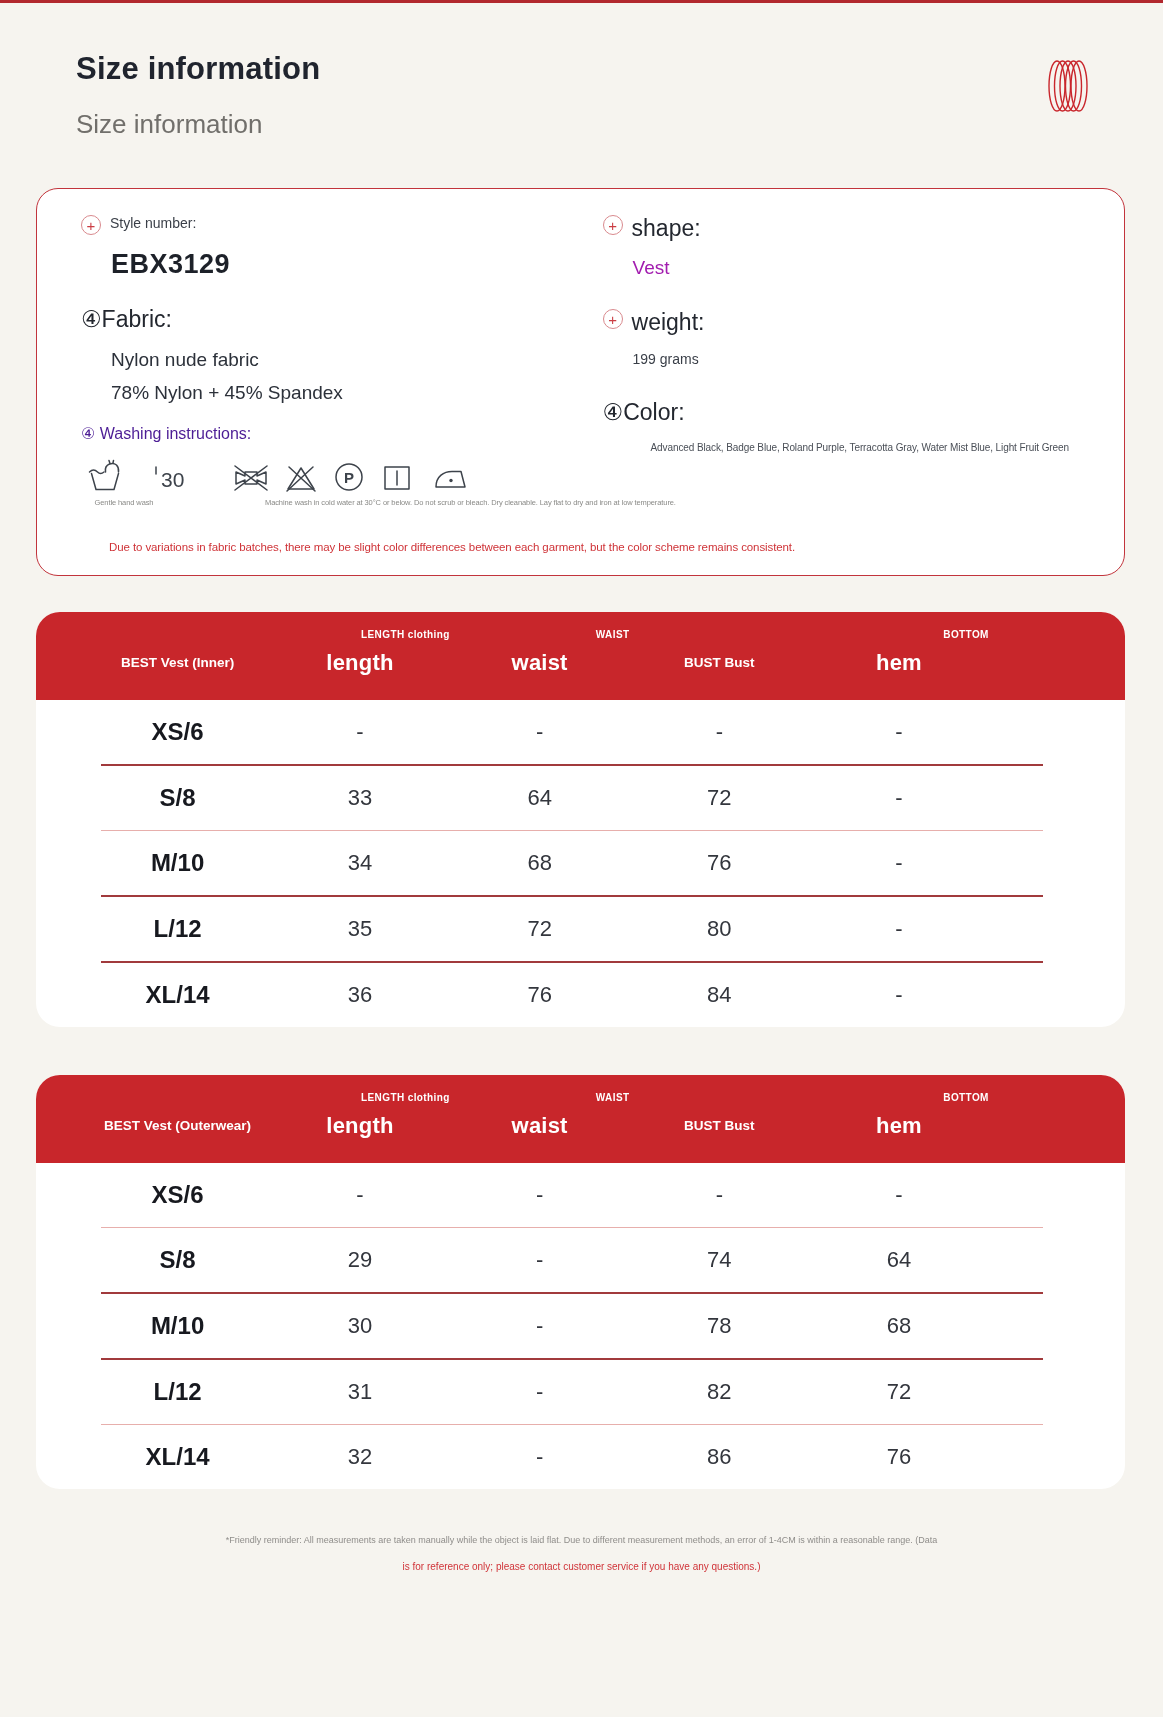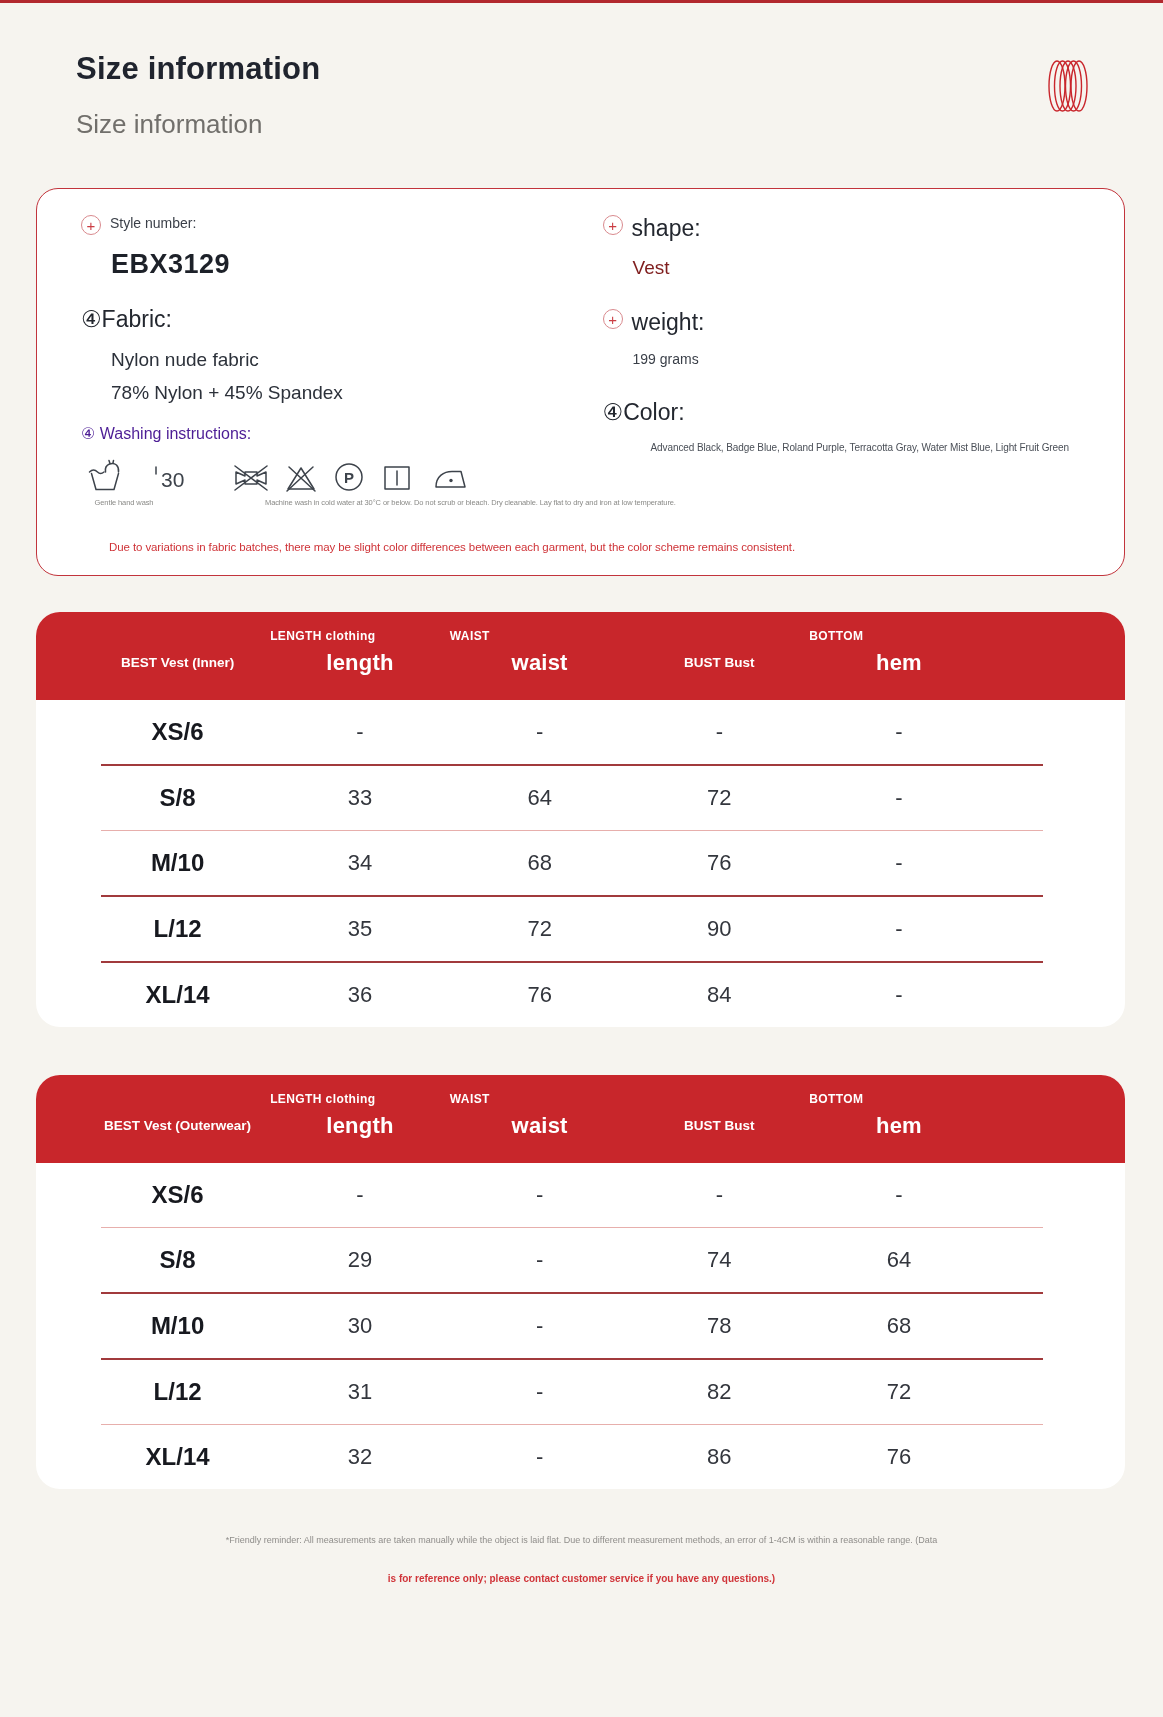--- a/index.html
+++ b/index.html
@@ -36,44 +36,44 @@
   .fabric-name{font-size:19px;color:#2c313a;margin:16px 0 0 30px;}
   .fabric-comp{font-size:19px;color:#2c313a;margin:11px 0 0 30px;}
   .washing-label{font-size:16px;color:#4c1d95;margin-top:20px;}
   .wash-icons{display:flex;align-items:flex-end;margin:16px 0 0 6px;}
   .wash-icons svg{flex:0 0 auto;}
   .wicon{stroke:#3d434b;stroke-width:1.5;fill:none;stroke-linecap:round;stroke-linejoin:round;}
   .wash-captions{display:flex;margin-top:5px;gap:48px;}
   .cap{font-size:7.5px;letter-spacing:-.1px;color:#8a8a87;white-space:nowrap;}
   .cap-hand{width:86px;text-align:center;flex:0 0 auto;}
   .cap-main{margin-left:2px;padding-left:48px;}
-  .shape-value{font-size:19px;color:#7f1d1d;margin:15px 0 12px 30px;}
+  .shape-value{font-size:19px;color:#a21caf;margin:15px 0 12px 30px;}
   .weight-value{font-size:14px;color:#3a3f48;margin:15px 0 0 30px;}
   .color-label{font-size:23px;color:#23272f;margin-top:32px;font-weight:500;}
   .color-value{font-size:10px;color:#4a4f57;margin:16px 0 0 48px;white-space:nowrap;letter-spacing:-.1px;}
   .mt-lg{margin-top:30px;}
   .card-note{font-size:11.5px;color:#cf3338;margin:34px 0 0 28px;letter-spacing:-.1px;}
   
   .size-table{margin:36px 38px 0 36px;background:#ffffff;border-radius:24px;overflow:hidden;}
   .size-table + .size-table{margin-top:48px;}
   .cols{display:grid;grid-template-columns:4.5% 17% 16.5% 16.5% 16.5% 16.5% 12.5%;}
   .thead{background:#c8262b;color:#ffffff;height:88px;box-sizing:border-box;padding-top:17px;}
-  .h-top{font-size:12px;font-weight:600;letter-spacing:.4px;height:14px;text-align:left;}
+  .h-top{font-size:10px;font-weight:600;letter-spacing:.4px;height:14px;text-align:right;}
   .h-main{font-size:22px;font-weight:700;text-align:center;margin-top:7px;letter-spacing:.2px;}
   .h-name{font-size:13.5px;font-weight:700;text-align:center;margin-top:12px;}
   .trow{height:64px;align-items:center;}
   .size-cell{font-size:24px;font-weight:700;color:#17191f;text-align:center;}
   .val-cell{font-size:22px;font-weight:400;color:#33363d;text-align:center;}
   .row-divider{margin:0 7.5% 0 6%;}
   .row-divider.strong{border-top:2.5px solid #a13a3c;}
   .row-divider.light{border-top:1.5px solid #e7afac;}
   
   .footer-note{text-align:center;margin-top:46px;}
   .f-gray{font-size:9px;color:#8f8d8a;letter-spacing:0;}
-  .f-red{font-size:10px;color:#d03439;font-weight:700;margin-top:28px;}
+  .f-red{font-size:10px;color:#d03439;font-weight:400;margin-top:16px;}
 </style>
 </head>
 <body>
 
 <div class="top-line"></div>
 
 <div class="page-header">
   <div class="page-title">Size information</div>
   <div class="page-subtitle">Size information</div>
   <span class="brand-logo">
@@ -227,21 +227,21 @@
         <div class="val-cell">76</div>
         <div class="val-cell">-</div>
         <div class="spacer"></div>
       </div>
       <div class="row-divider strong"></div>
       <div class="trow cols">
         <div class="spacer"></div>
         <div class="size-cell">L/12</div>
         <div class="val-cell">35</div>
         <div class="val-cell">72</div>
-        <div class="val-cell">90</div>
+        <div class="val-cell">80</div>
         <div class="val-cell">-</div>
         <div class="spacer"></div>
       </div>
       <div class="row-divider strong"></div>
       <div class="trow cols">
         <div class="spacer"></div>
         <div class="size-cell">XL/14</div>
         <div class="val-cell">36</div>
         <div class="val-cell">76</div>
         <div class="val-cell">84</div>

